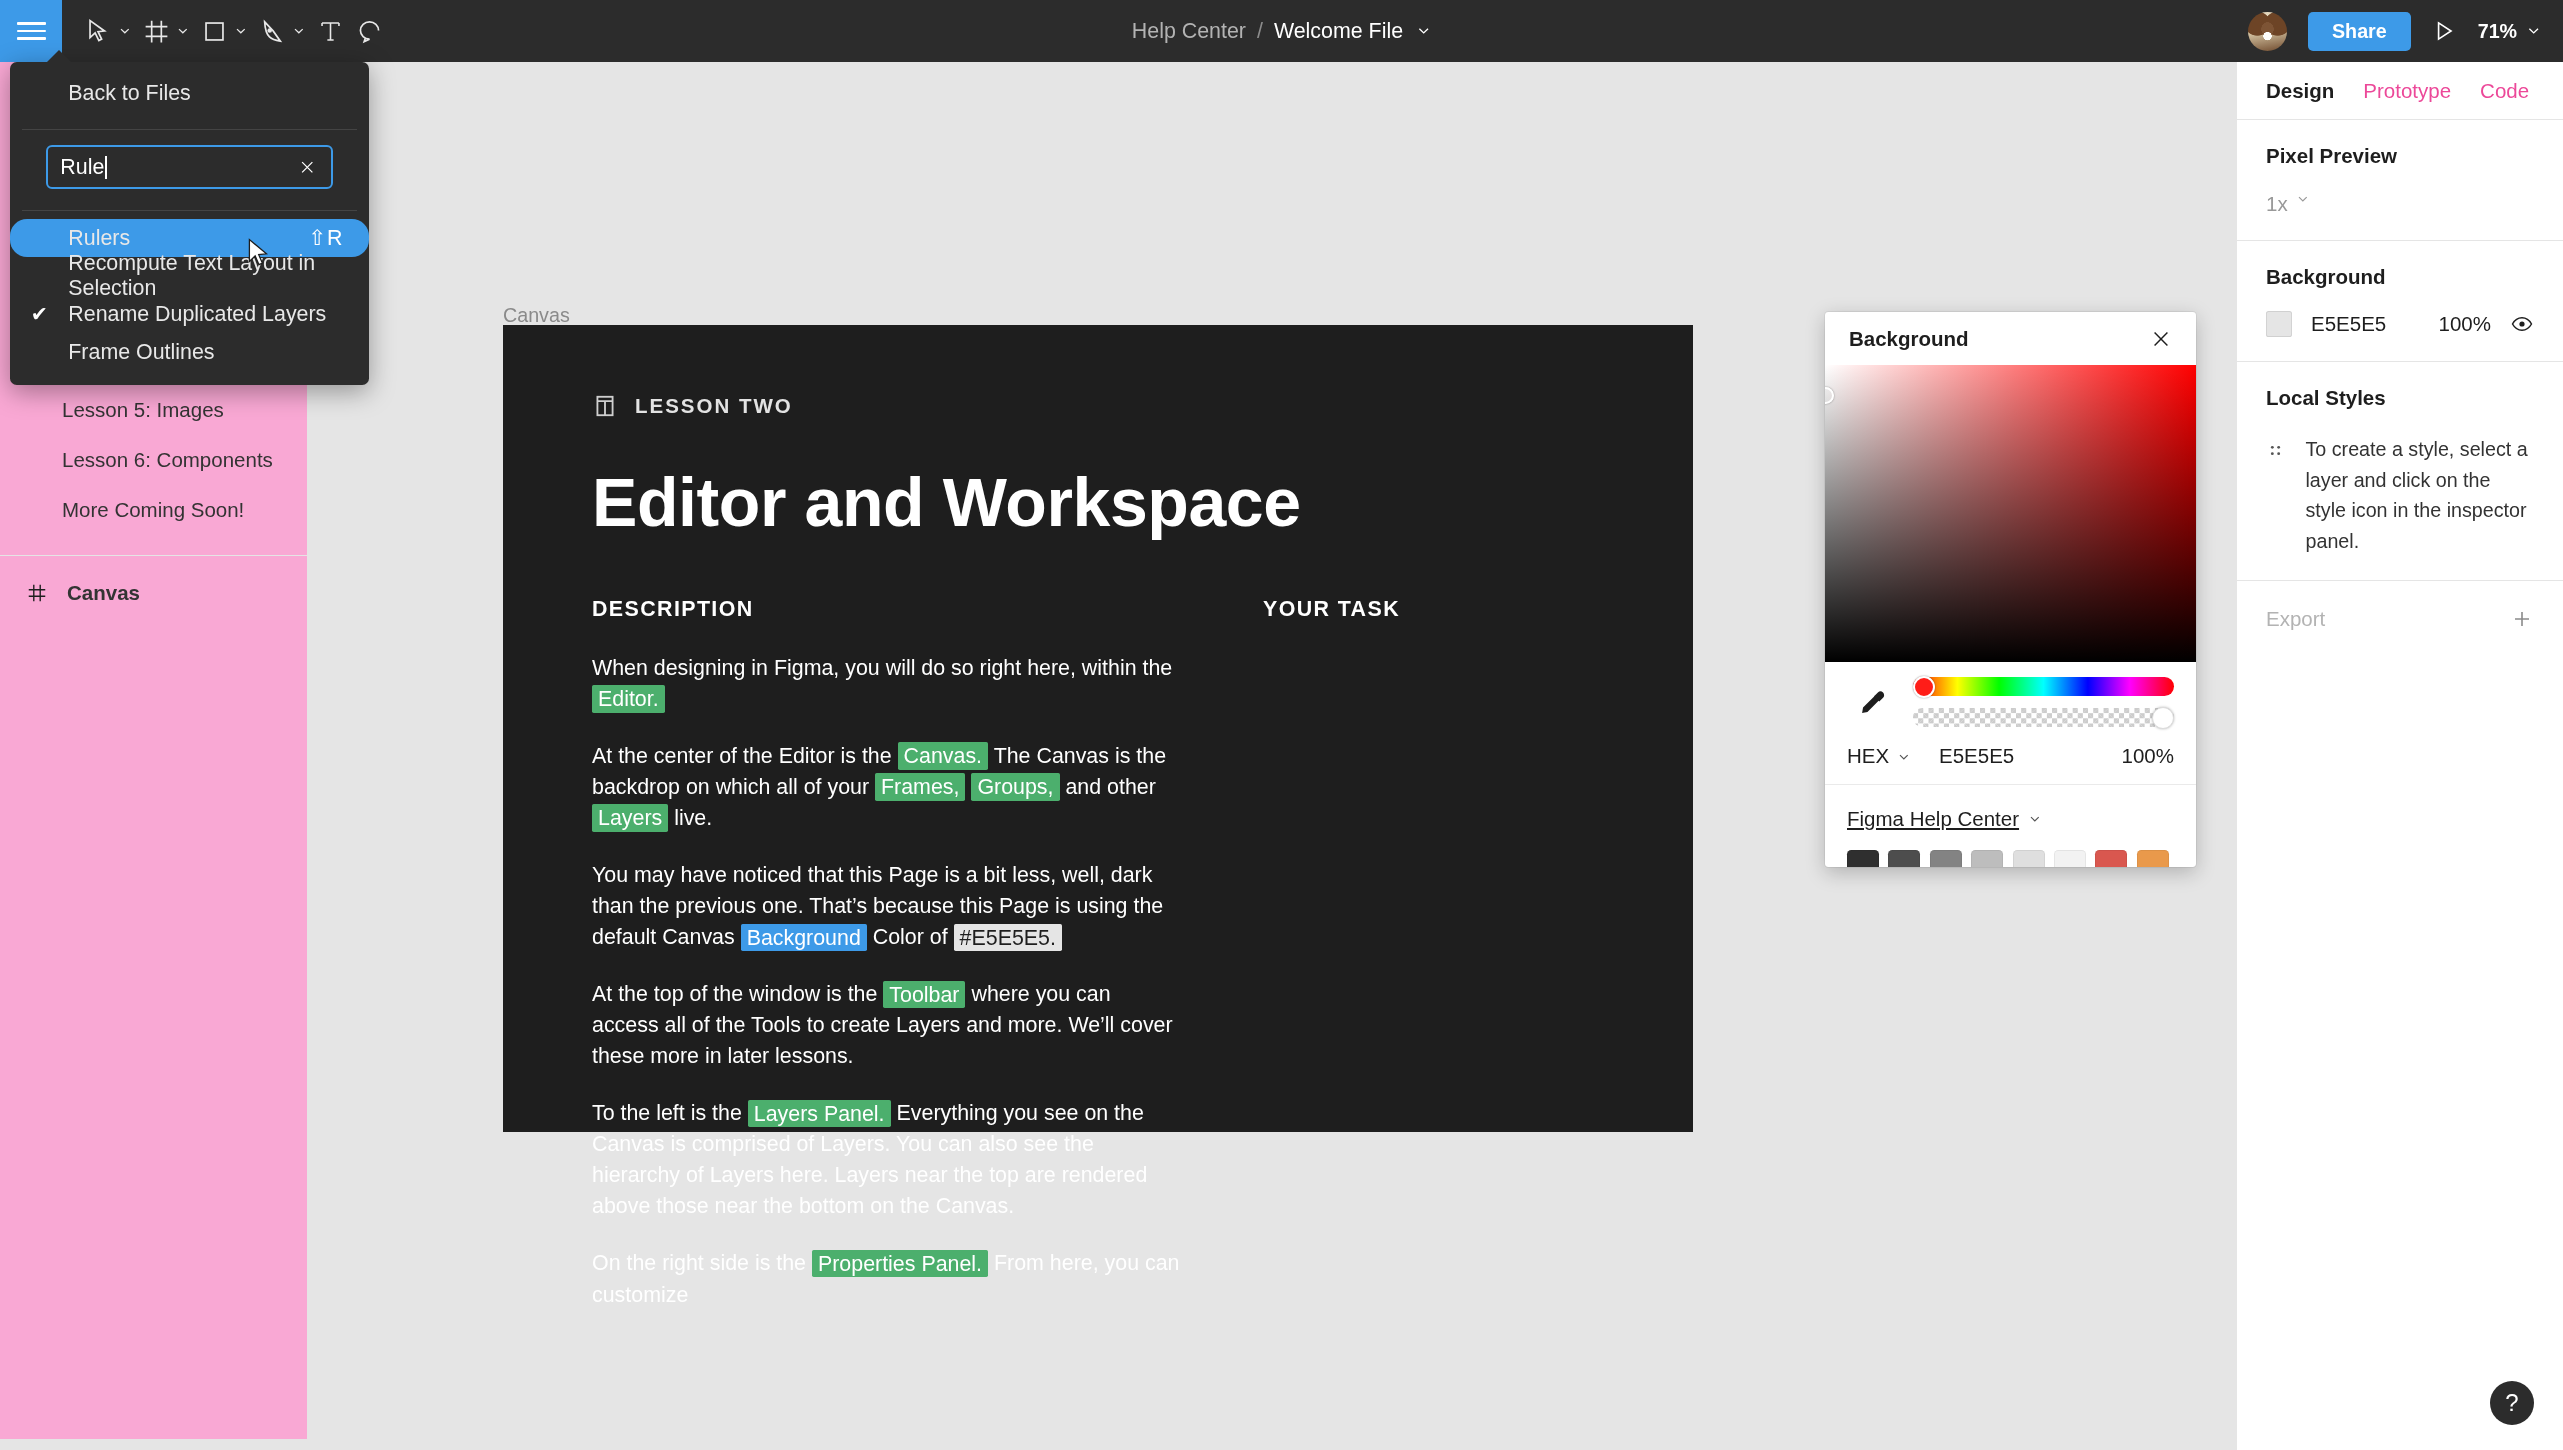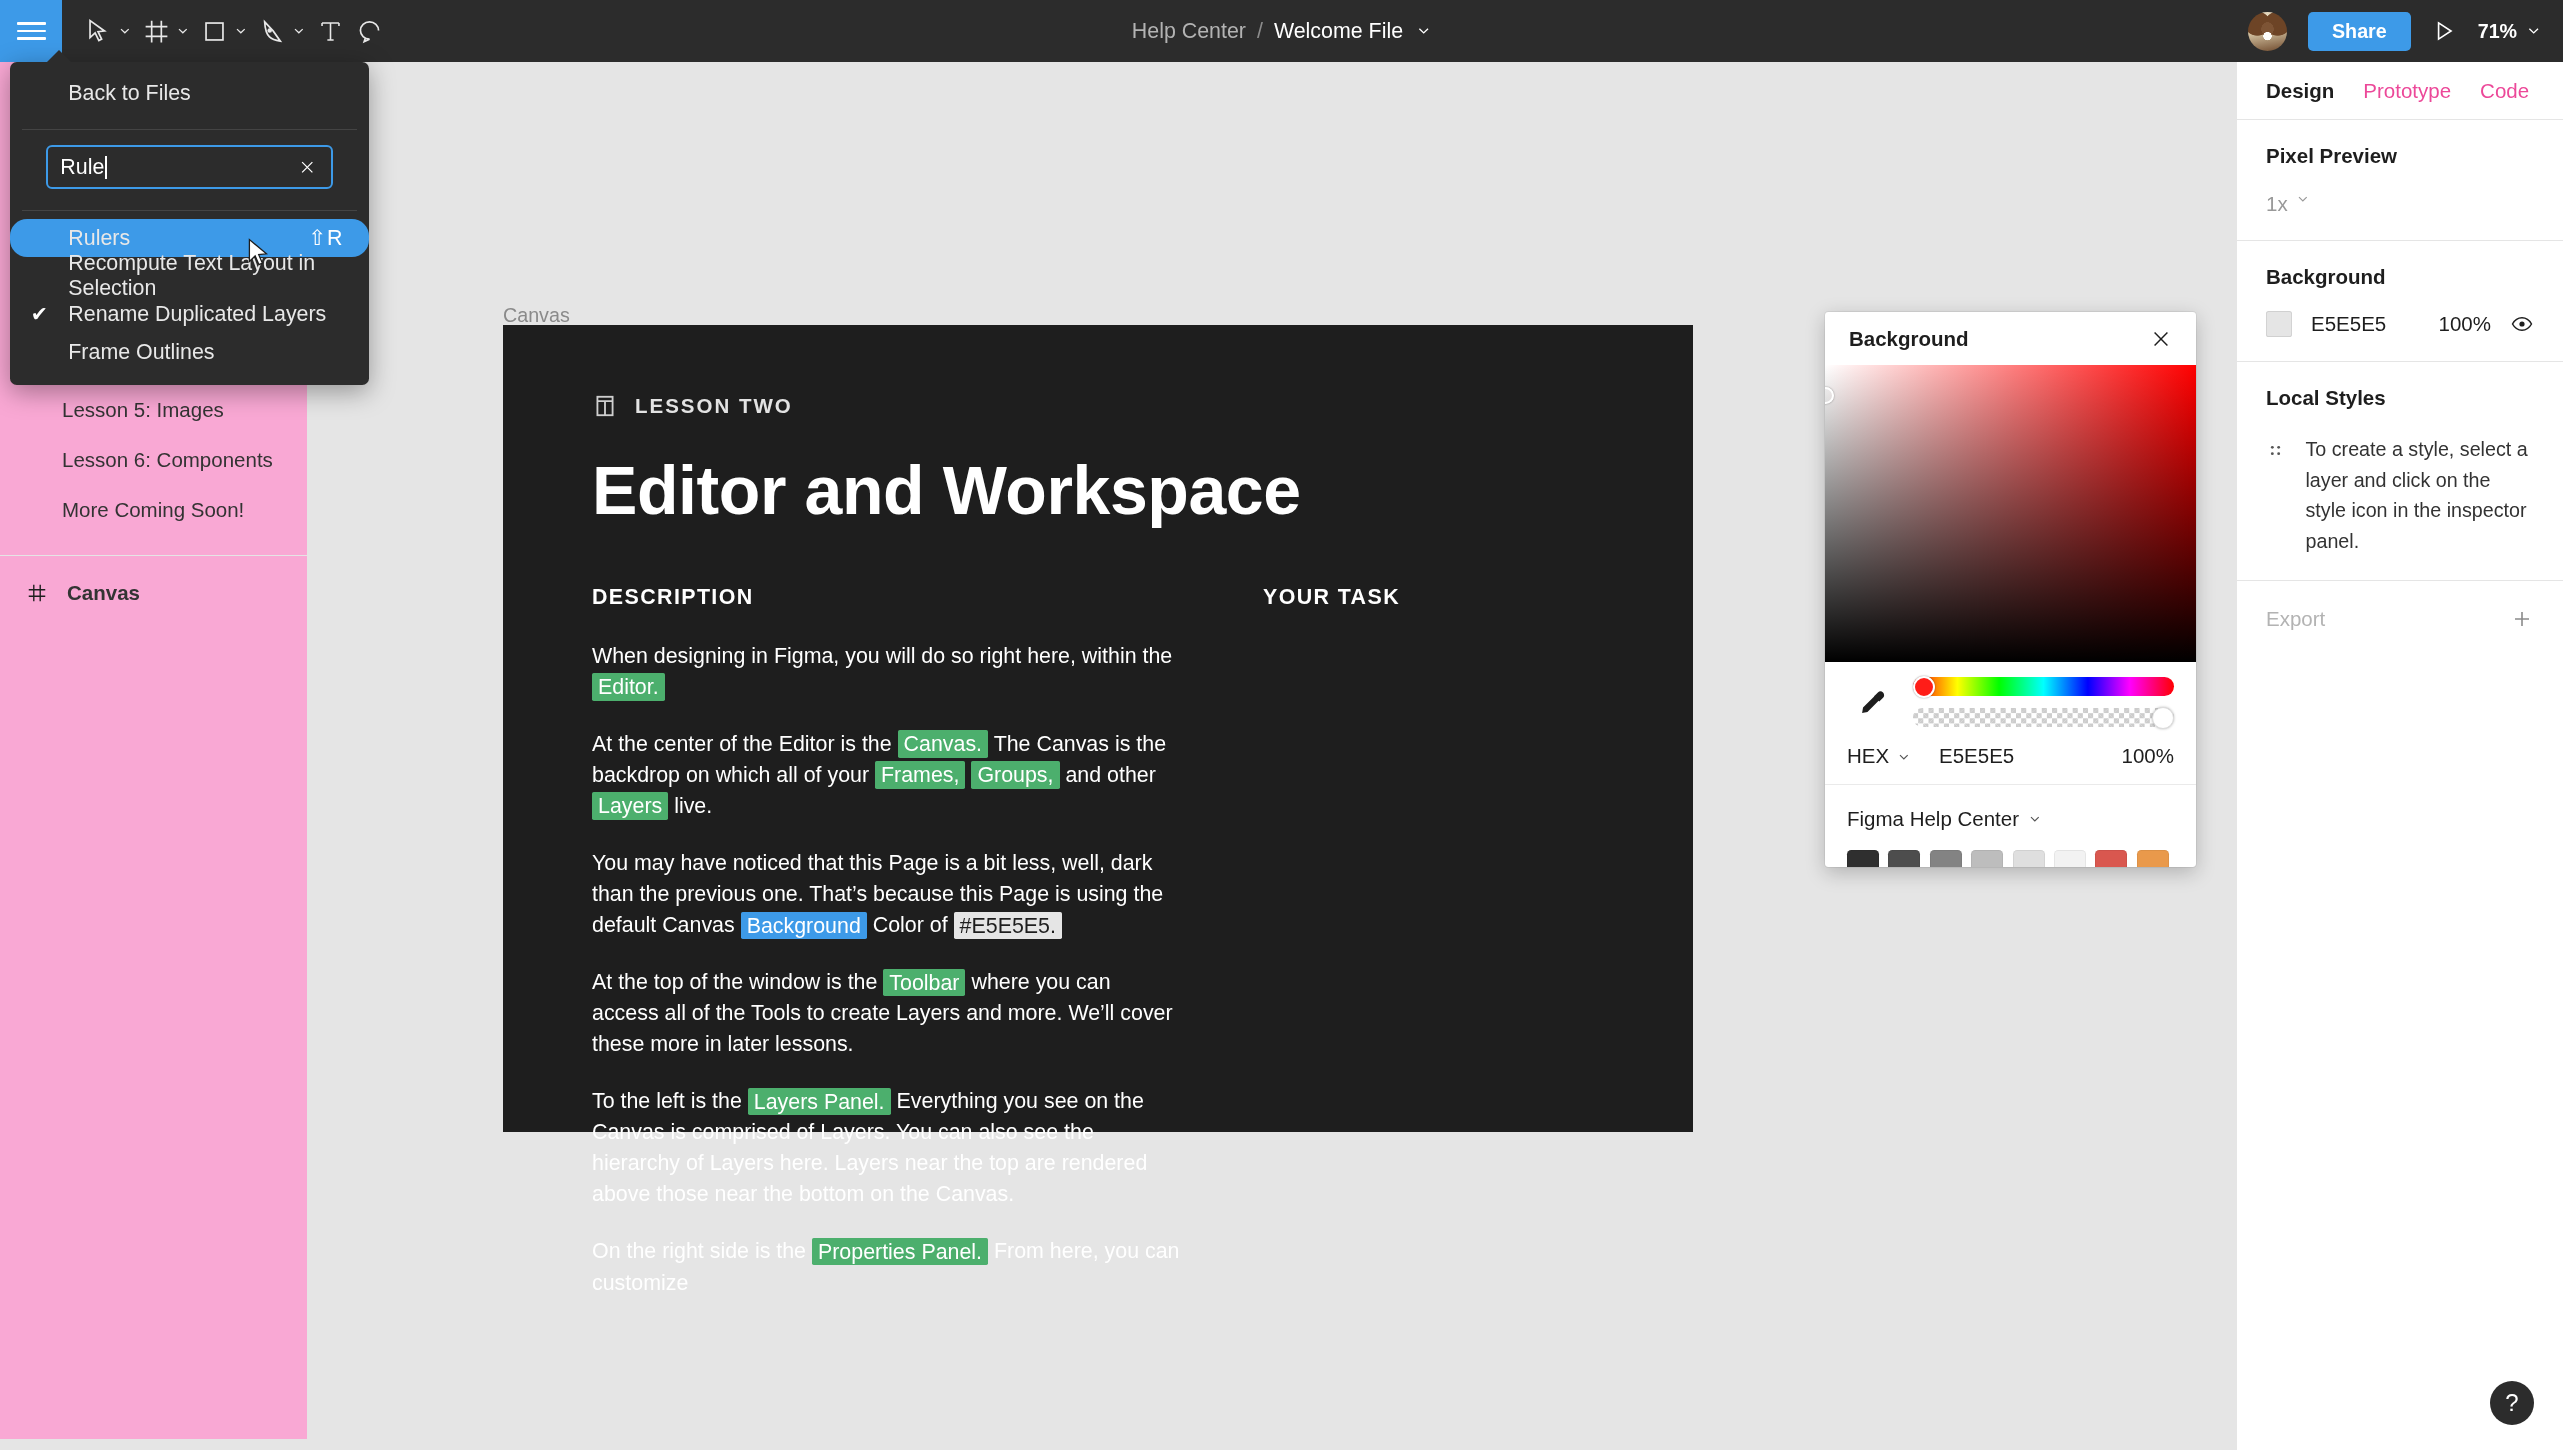--- a/index.html
+++ b/index.html
@@ -149,21 +149,21 @@
     width: 1190px; height: 807px;
     background: #1e1e1e;
   }
   .frame-inner { padding: 68px 0 0 89px; }
   .lesson-tag { display: flex; align-items: center; gap: 17px; }
   .lesson-tag .tag-txt {
     color: #e3e3e3; font-size: 20.5px; letter-spacing: 2px; font-weight: bold;
   }
   .frame-h1 {
     color: #ffffff; font-size: 68px; font-weight: bold;
-    margin-top: 32px; letter-spacing: -0.4px;
+    margin-top: 44px; letter-spacing: -0.4px;
   }
   .cols { display: flex; margin-top: 56px; gap: 81px; }
   .col-desc { width: 590px; }
   .col-task { width: 342px; }
   .col-head {
     color: #ffffff; font-size: 21.4px; font-weight: bold; letter-spacing: 1.4px;
     margin-bottom: 31px;
   }
   .para {
     color: #ffffff; font-size: 21.4px; line-height: 1.45; margin-bottom: 26px;
@@ -237,21 +237,21 @@
     border-bottom: 0.9px solid #eaeaea;
   }
   .hex-mode { display: flex; align-items: center; gap: 7.7px; width: 92px; cursor: pointer; }
   .hex-mode span { font-size: 20.5px; color: #1e1e1e; }
   .hex-val { font-size: 20.5px; color: #1e1e1e; flex: 1; cursor: text; }
   .hex-op { font-size: 20.5px; color: #1e1e1e; }
   .lib-row {
     display: flex; align-items: center; gap: 8.5px;
     padding: 22px 22px 0 22px; cursor: pointer;
   }
-  .lib-row span { font-size: 20.5px; color: #1e1e1e; }
+  .lib-row span { font-size: 20.5px; color: #1e1e1e; text-decoration: underline; }
   .swatches {
     display: flex; flex-wrap: wrap; gap: 9.4px; padding: 19px 22px 0 22px;
     width: 100%;
   }
   .sw {
     width: 32px; height: 32px; border-radius: 4.3px; cursor: pointer;
     box-shadow: inset 0 0 0 0.9px rgba(0,0,0,0.06);
   }
 
   

